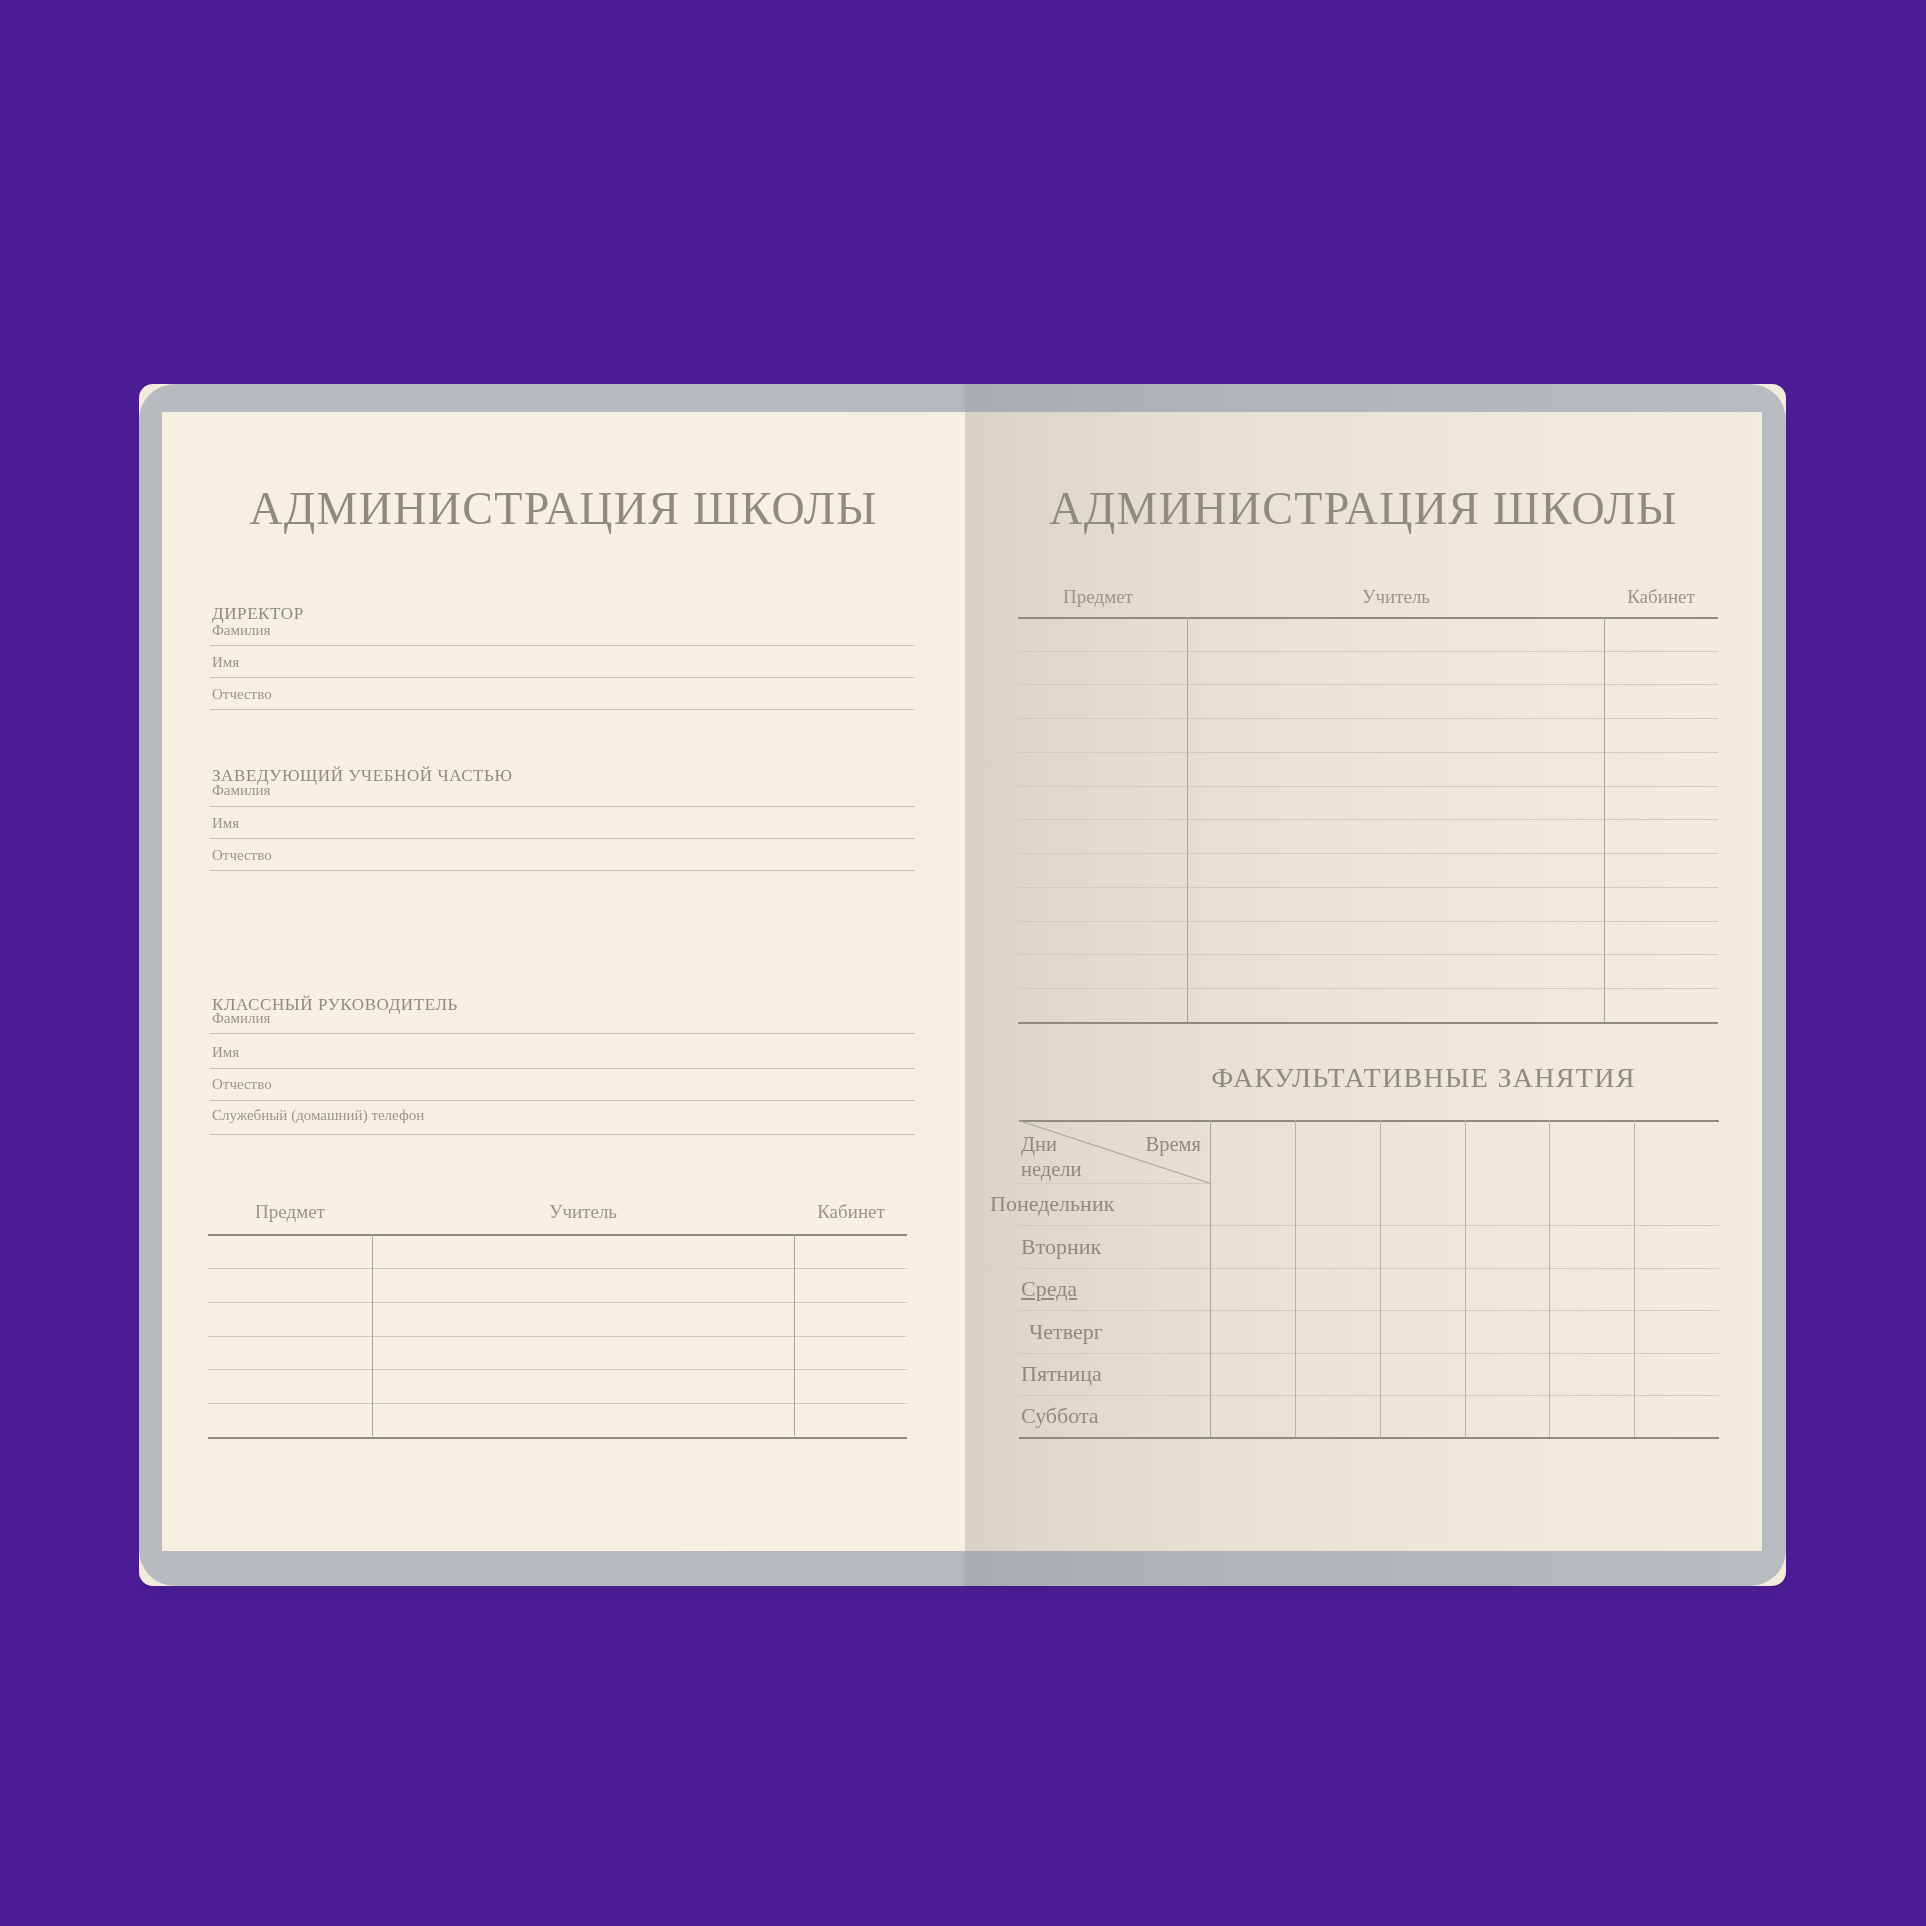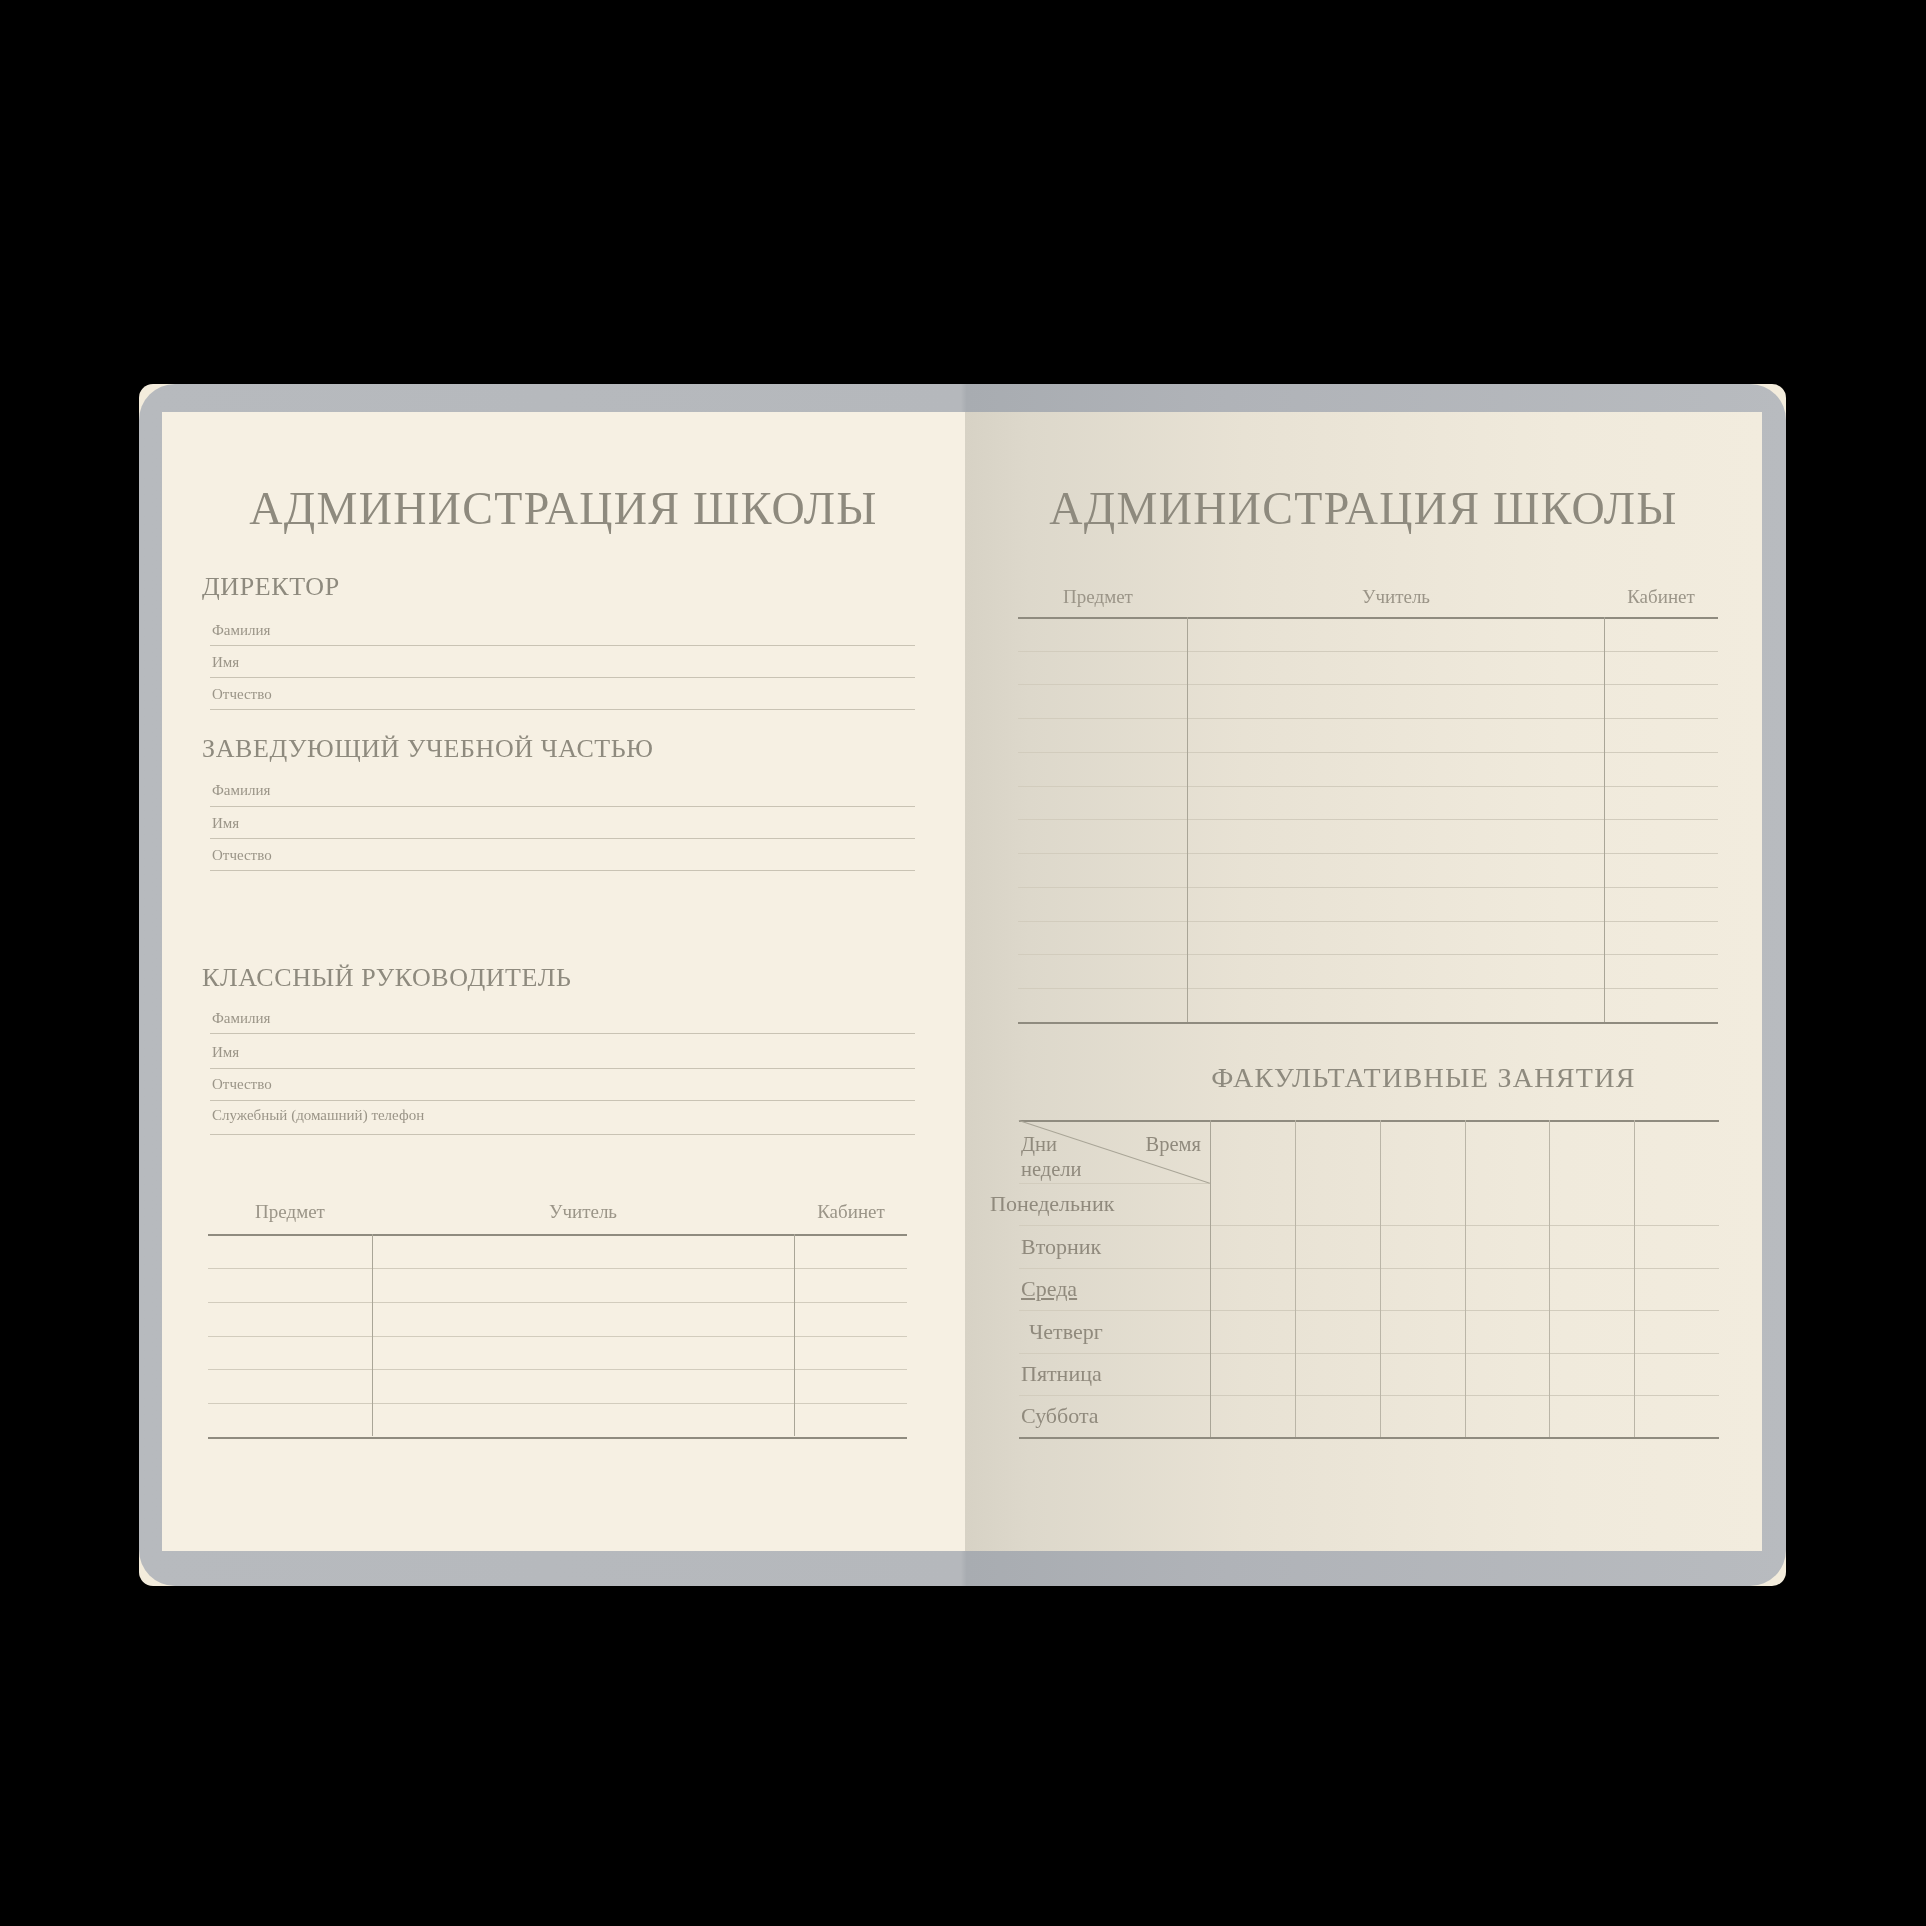--- a/index.html
+++ b/index.html
@@ -1,28 +1,28 @@
 <!DOCTYPE html>
 <html style="font-size:10.3px"><head>
 <meta charset="utf-8">
 <style>
   html,body{margin:0;padding:0;background:#ffffff;}
-  .canvas{position:relative;width:1926px;height:1926px;background:#000000;overflow:hidden;
+  .canvas{position:relative;width:1926px;height:1926px;background:#4c1d95;overflow:hidden;
           font-family:"Liberation Serif","DejaVu Serif",serif;}
   .cover-under{position:absolute;left:139px;top:384px;width:1647px;height:1202px;
                border-radius:14px;background:#f3ecdc;box-shadow:0 6.4px 11.6px rgba(0,0,0,0.05);}
   .cover{position:absolute;left:139px;top:384px;width:1647px;height:1202px;border-radius:36px;
          background:linear-gradient(90deg,#b7babe 0%,#b5b8bc 49.9%,#a8acb1 50.25%,#b0b3b8 66%,#b8bbbf 100%);}
   .pages{position:absolute;left:162px;top:412px;width:1601px;height:1139px;}
   .page-left{position:absolute;left:0;top:0;width:803px;height:1139px;background:#f6f0e3;}
   .page-right{position:absolute;left:803px;top:0;width:797px;height:1139px;
               background:linear-gradient(90deg,#d7d2c5 0%,#ddd8cb 8%,#e8e2d4 35%,#f0eadc 75%,#f2ecde 100%);}
   .page-title{position:absolute;height:64px;display:flex;align-items:center;justify-content:center;
               font-size:46px;letter-spacing:1.3px;color:#8e8a7e;white-space:nowrap;}
-  .sec-heading{position:absolute;left:40px;font-size:26px;line-height:26px;letter-spacing:0.6px;color:#8e8a7e;white-space:nowrap;}
+  .sec-heading{position:absolute;left:50px;font-size:17px;line-height:26px;letter-spacing:0.6px;color:#8e8a7e;white-space:nowrap;margin-top:27px;}
   .f-label{position:absolute;left:50px;height:26px;line-height:26px;font-size:15px;color:#9b9588;white-space:nowrap;}
   .f-line{position:absolute;left:48px;width:705px;height:1.3px;background:#c9c3b4;}
   .hline{position:absolute;height:1.3px;background:#d2ccbd;}
   .hline.dark{height:1.9px;background:#8f8b7f;}
   .vline{position:absolute;width:1.3px;background:#a9a597;}
   .vline.light{background:#bab5a7;}
   .col-header{position:absolute;height:23px;line-height:23px;font-size:19px;color:#9b9588;
               transform:translateX(-50%);white-space:nowrap;}
   .elective-title{position:absolute;height:58px;display:flex;align-items:center;justify-content:center;
                   font-size:28px;letter-spacing:1.3px;color:#8e8a7e;white-space:nowrap;}

